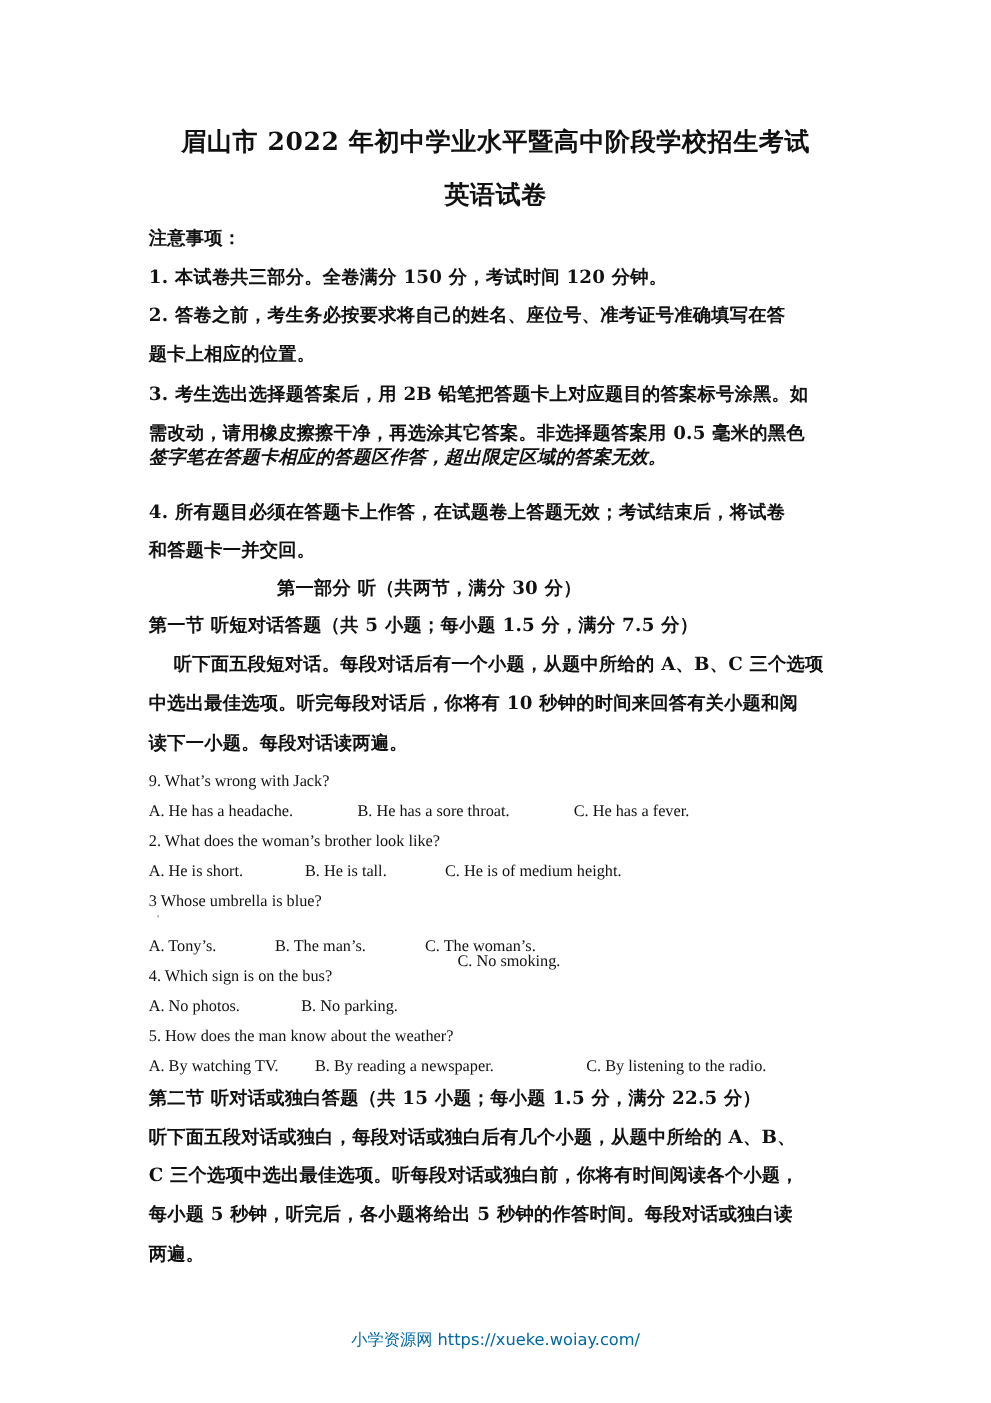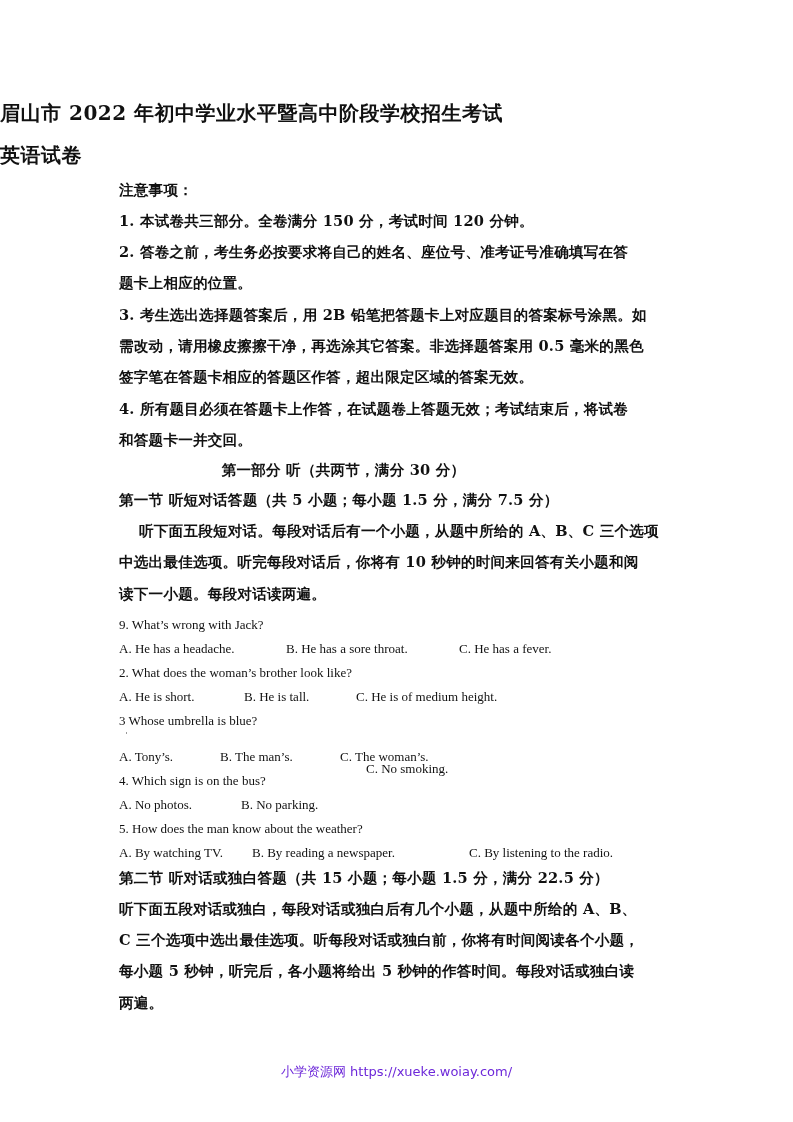--- a/index.html
+++ b/index.html
@@ -1,42 +1,42 @@
 <!DOCTYPE html>
 <html><head>
   <meta charset="utf-8">
   <style>
     html, body { margin: 0; padding: 0; background: #ffffff; }
     body { width: 793px; height: 1122px; position: relative; overflow: hidden; color: #111; }
     .page { position: absolute; left: 0; top: 0; width: 793px; height: 1122px; }
-    .title { position: absolute; left: 0; width: 793px; font-family: "DejaVu Serif", serif; font-weight: bold; font-size: 20px; letter-spacing: 0.5px; }
+    .title { position: absolute; left: 0; width: 793px; text-align: center; font-family: "DejaVu Serif", serif; font-weight: bold; font-size: 20px; letter-spacing: 0.5px; }
     .title1 { top: 100px; }
     .title2 { top: 142px; }
     .line { position: absolute; left: 119px; font-family: "DejaVu Serif", serif; font-weight: bold; font-size: 14.6px; white-space: nowrap; letter-spacing: 0.2px; }
     .center { left: 0; width: 687px; text-align: center; }
     .eng { position: absolute; left: 119px; font-family: "Liberation Serif", serif; font-size: 13px; white-space: nowrap; }
     .opt { position: absolute; font-family: "Liberation Serif", serif; font-size: 13px; white-space: nowrap; }
     .tick { position: absolute; left: 126px; top: 732px; width: 1px; height: 2px; background: #999; }
-    .footer { position: absolute; left: 0; width: 793px; top: 1063px; text-align: center; font-family: "DejaVu Sans", sans-serif; font-size: 13px; color: #6d28d9; }
+    .footer { position: absolute; left: 0; width: 793px; top: 1063px; text-align: center; font-family: "DejaVu Sans", sans-serif; font-size: 13px; color: #0369a1; }
   </style>
 </head>
 <body>
 
 <div class="page">
 
   <div class="title title1">眉山市 2022 年初中学业水平暨高中阶段学校招生考试</div>
   <div class="title title2">英语试卷</div>
 
   <div class="line" style="top:181px;">注意事项：</div>
   <div class="line" style="top:212px;">1.  本试卷共三部分。全卷满分 150 分，考试时间 120 分钟。</div>
   <div class="line" style="top:243px;">2.  答卷之前，考生务必按要求将自己的姓名、座位号、准考证号准确填写在答</div>
   <div class="line" style="top:274px;">题卡上相应的位置。</div>
   <div class="line" style="top:306px;">3.  考生选出选择题答案后，用 2B 铅笔把答题卡上对应题目的答案标号涂黑。如</div>
   <div class="line" style="top:337px;">需改动，请用橡皮擦擦干净，再选涂其它答案。非选择题答案用 0.5 毫米的黑色</div>
-  <div class="line" style="top:368px;">签字笔在答题卡相应的答题区作答，超出限定区域的答案无效。</div>
+  <div class="line" style="top:356px;font-style:italic;">签字笔在答题卡相应的答题区作答，超出限定区域的答案无效。</div>
   <div class="line" style="top:400px;">4.  所有题目必须在答题卡上作答，在试题卷上答题无效；考试结束后，将试卷</div>
   <div class="line" style="top:431px;">和答题卡一并交回。</div>
 
   <div class="line center" style="top:461px;">第一部分  听（共两节，满分 30 分）</div>
   <div class="line" style="top:491px;">第一节  听短对话答题（共 5 小题；每小题 1.5 分，满分 7.5 分）</div>
   <div class="line" style="top:522px;padding-left:20px;">听下面五段短对话。每段对话后有一个小题，从题中所给的 A、B、C 三个选项</div>
   <div class="line" style="top:553px;">中选出最佳选项。听完每段对话后，你将有 10 秒钟的时间来回答有关小题和阅</div>
   <div class="line" style="top:585px;">读下一小题。每段对话读两遍。</div>
 
   <div class="eng" style="top:617px;">9. What’s wrong with Jack?</div>

